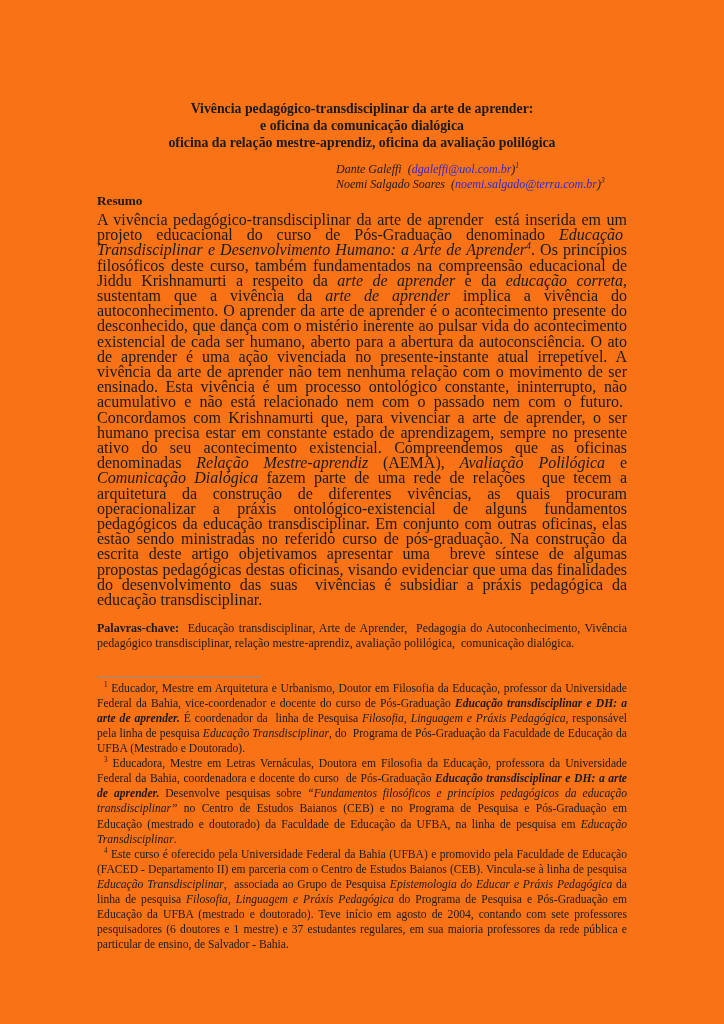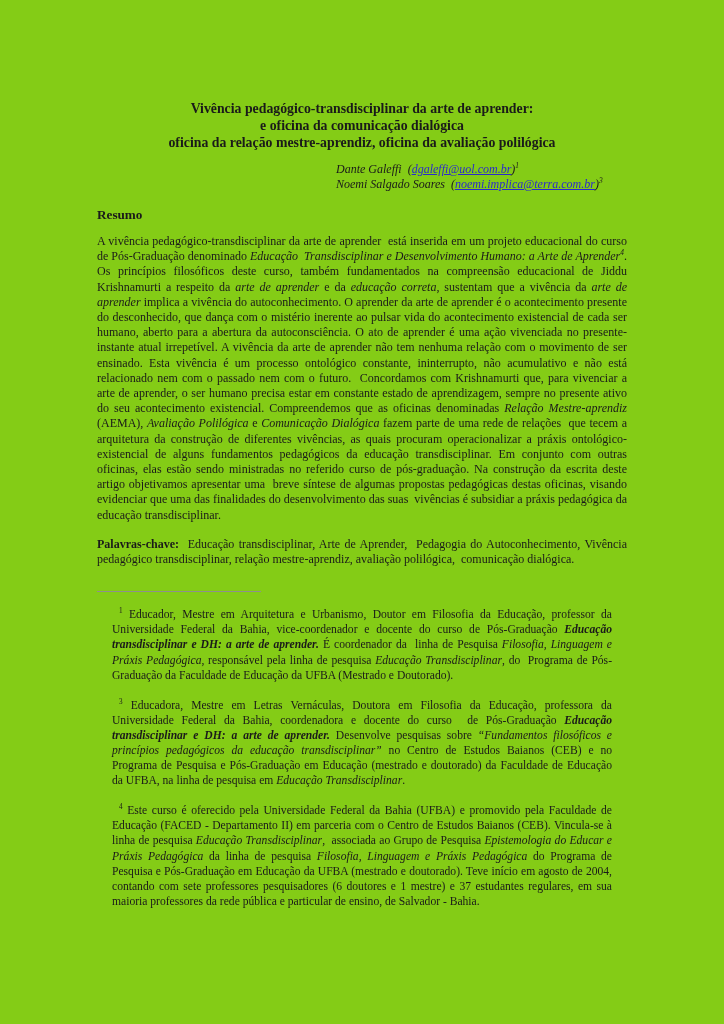--- a/index.html
+++ b/index.html
@@ -5,46 +5,46 @@
   html, body { margin: 0; padding: 0; }
   body {
     width: 724px; height: 1024px;
     background: #e8e8e8;
     font-family: "Liberation Serif", "DejaVu Serif", serif;
   }
   .page {
     box-sizing: border-box;
     width: 724px; height: 1024px;
     padding: 100px 97px 0 97px;
-    background: #84cc16;
+    background: #f97316;
     color: #1a1a1a;
     overflow: hidden;
   }
   h1.title {
     margin: 0;
     font-size: 13.8px;
     line-height: 17px;
     font-weight: bold;
     text-align: center;
   }
   .authors {
     margin: 11px 0 0 239px;
     font-size: 12px;
     line-height: 15px;
     font-style: italic;
   }
   .authors p { margin: 0; }
   h2.heading {
-    margin: 15px 0 0 0;
+    margin: 1px 0 0 0;
     font-size: 13.2px;
     font-weight: bold;
   }
   p.abstract {
-    margin: 11px 0 0 0;
-    font-size: 12px;
+    margin: 3px 0 0 0;
+    font-size: 16px;
     line-height: 15.2px;
     text-align: justify;
   }
   p.keywords {
     margin: 14px 0 0 0;
     font-size: 12px;
     line-height: 15.2px;
     text-align: justify;
   }
   .fnsep {
@@ -52,40 +52,40 @@
     width: 164px;
     height: 1px;
     background: #8f8f8f;
   }
   .footnotes {
     margin-top: 4px;
     font-size: 11.6px;
     line-height: 15.1px;
     text-align: justify;
   }
-  .footnotes p { margin: 15px; text-indent: 7px; }
+  .footnotes p { margin: 0; text-indent: 7px; }
   .it { font-style: italic; }
   .bd { font-weight: bold; }
-  a.lnk { color: #2b2bcc; text-decoration: underline; cursor: pointer; }
+  a.lnk { color: #2b2bcc; cursor: pointer; }
   sup { font-size: 0.62em; line-height: 0; }
 </style>
 </head>
 <body>
 
 <div class="page">
 
   <h1 class="title">
     <div>Vivência pedagógico-transdisciplinar da arte de aprender:</div>
     <div>e oficina da comunicação dialógica</div>
     <div>oficina da relação mestre-aprendiz, oficina da avaliação polilógica</div>
   </h1>
 
   <div class="authors">
     <p><span class="it">Dante Galeffi&nbsp; (</span><a class="lnk it">dgaleffi@uol.com.br</a><span class="it">)</span><sup class="it">1</sup></p>
-    <p><span class="it">Noemi Salgado Soares&nbsp; (</span><a class="lnk it">noemi.implica@terra.com.br</a><span class="it">)</span><sup class="it">3</sup></p>
+    <p><span class="it">Noemi Salgado Soares&nbsp; (</span><a class="lnk it">noemi.salgado@terra.com.br</a><span class="it">)</span><sup class="it">3</sup></p>
   </div>
 
   <h2 class="heading">Resumo</h2>
 
   <p class="abstract"><span>A vivência pedagógico-transdisciplinar da arte de aprender&nbsp; está inserida em um projeto educacional do curso de Pós-Graduação denominado </span><span class="it">Educação&nbsp; Transdisciplinar e Desenvolvimento Humano: a Arte de Aprender</span><sup class="it">4</sup><span>. Os princípios filosóficos deste curso, também fundamentados na compreensão educacional de Jiddu Krishnamurti a respeito da </span><span class="it">arte de aprender</span><span> e da </span><span class="it">educação correta</span><span>, sustentam que a vivência da </span><span class="it">arte de aprender</span><span> implica a vivência do autoconhecimento. O aprender da arte de aprender é o acontecimento presente do desconhecido, que dança com o mistério inerente ao pulsar vida do acontecimento existencial de cada ser humano, aberto para a abertura da autoconsciência. O ato de aprender é uma ação vivenciada no presente-instante atual irrepetível. A vivência da arte de aprender não tem nenhuma relação com o movimento de ser ensinado. Esta vivência é um processo ontológico constante, ininterrupto, não acumulativo e não está relacionado nem com o passado nem com o futuro.&nbsp; Concordamos com Krishnamurti que, para vivenciar a arte de aprender, o ser humano precisa estar em constante estado de aprendizagem, sempre no presente ativo do seu acontecimento existencial. Compreendemos que as oficinas denominadas </span><span class="it">Relação Mestre-aprendiz</span><span> (AEMA), </span><span class="it">Avaliação Polilógica</span><span> e </span><span class="it">Comunicação Dialógica</span><span> fazem parte de uma rede de relações&nbsp; que tecem a arquitetura da construção de diferentes vivências, as quais procuram operacionalizar a práxis ontológico-existencial de alguns fundamentos pedagógicos da educação transdisciplinar. Em conjunto com outras oficinas, elas estão sendo ministradas no referido curso de pós-graduação. Na construção da escrita deste artigo objetivamos apresentar uma&nbsp; breve síntese de algumas propostas pedagógicas destas oficinas, visando evidenciar que uma das finalidades do desenvolvimento das suas&nbsp; vivências é subsidiar a práxis pedagógica da educação transdisciplinar.</span></p>
 
   <p class="keywords"><span class="bd">Palavras-chave:</span><span>&nbsp; Educação transdisciplinar, Arte de Aprender,&nbsp; Pedagogia do Autoconhecimento, Vivência pedagógico transdisciplinar, relação mestre-aprendiz, avaliação polilógica,&nbsp; comunicação dialógica.</span></p>
 
   <div class="fnsep"></div>
 

